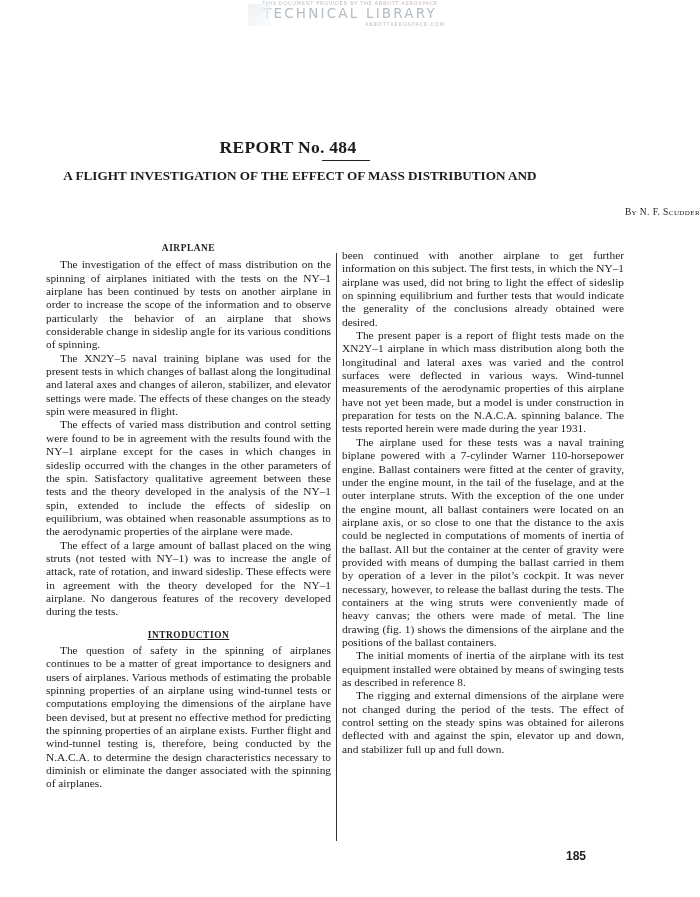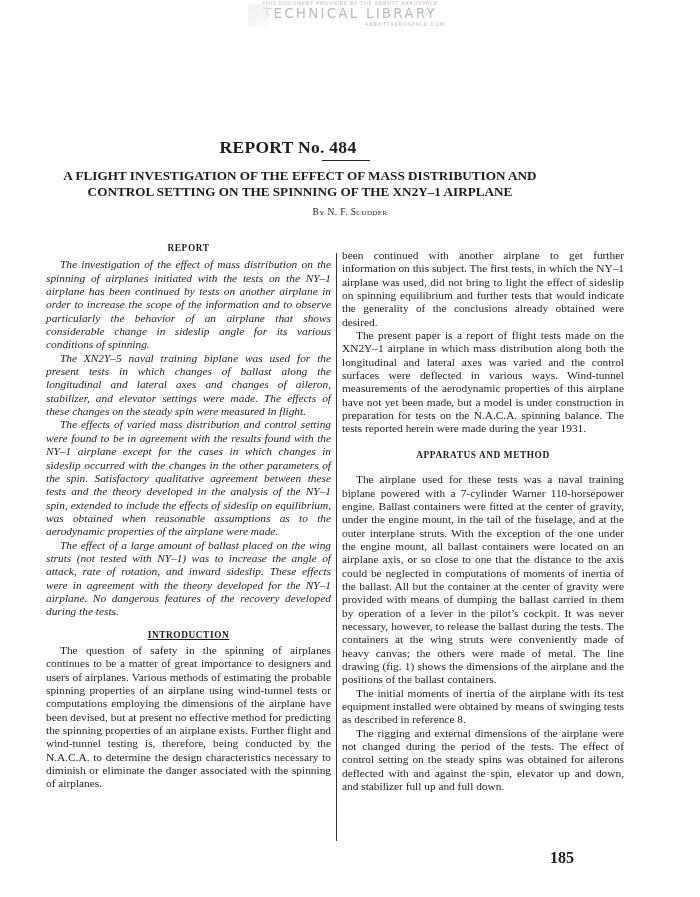--- a/index.html
+++ b/index.html
@@ -12,75 +12,73 @@
   .wm-main { font-size: 13.5px; letter-spacing: 2.2px; margin-top: 1px; }
   .wm-url { font-size: 5px; letter-spacing: 0.9px; margin-top: 1px; padding-left: 110px; }
   .wm-box { position: absolute; left: 248px; top: 4px; width: 22px; height: 22px;
             background: linear-gradient(135deg,#e7edf2,#f7f9fb); opacity: .7; }
 
   .report-no { position: absolute; top: 137px; left: 0; width: 576px; text-align: center;
                font-family: "Liberation Serif", serif; font-weight: bold; font-size: 17.5px; letter-spacing: 0.3px; }
   .rule { position: absolute; top: 160px; left: 322px; width: 48px; height: 1px; background: #222; }
   .title { position: absolute; top: 168px; left: 0; width: 600px; text-align: center;
            font-family: "Liberation Serif", serif; font-weight: bold; font-size: 13.2px; line-height: 16px; }
-  .byline { position: absolute; top: 207px; left: 0; width: 700px; text-align: center;
+  .byline { position: absolute; top: 207px; left: 0; width: 700px; text-align: right;
             font-family: "Liberation Serif", serif; font-size: 9.5px; font-variant: small-caps; letter-spacing: 0.4px; }
 
   .col { position: absolute; top: 242px; font-family: "Liberation Serif", serif;
          font-size: 11.35px; line-height: 13.35px; text-align: justify; }
   .col-left { left: 46px; width: 285px; }
   .col-right { left: 342px; width: 282px; top: 249px; }
   .divider { position: absolute; left: 336px; top: 253px; width: 1px; height: 588px; background: #333; }
 
   .heading { text-align: center; font-weight: bold; font-size: 9.3px; letter-spacing: 0.6px;
              margin: 0 0 3px 0; text-indent: 0; }
-  .summary p { font-style: italic; }
+  .summary p { }
   p { margin: 0; text-indent: 14px; }
   .col-right .heading { margin: 13px 0 11px 0; }
   .col-left .intro-h { margin-top: 10px; margin-bottom: 2px; text-decoration: underline; }
-  .page-num { position: absolute; top: 849px; left: 550px; font-family: Liberation Serif, serif;
-              font-weight: bold; font-size: 16px; }
+  .page-num { position: absolute; top: 849px; left: 566px; font-family: Liberation Sans, sans-serif;
+              font-weight: bold; font-size: 12px; }
 </style>
 </head>
 <body>
 
 <div class="watermark">
   <div class="wm-top">
     <span>This document provided by the</span>
     <span class="wm-brand">Abbott Aerospace</span>
   </div>
   <div class="wm-main">TECHNICAL LIBRARY</div>
   <div class="wm-url">ABBOTTAEROSPACE.COM</div>
 </div>
 <div class="wm-box"></div>
 
 <div class="report-no">REPORT No. 484</div>
 <div class="rule"></div>
 <div class="title">
   <div>A FLIGHT INVESTIGATION OF THE EFFECT OF MASS DISTRIBUTION AND</div>
-  <div>CONTROL SETTING ON THE SPINNING OF THE XN2Y–1 AIRPLANE</div>
 </div>
 <div class="byline">By N. F. Scudder</div>
 
 <div class="col col-left">
   <div class="summary">
-    <div class="heading">REPORT</div>
+    <div class="heading">AIRPLANE</div>
     <p>The investigation of the effect of mass distribution on the spinning of airplanes initiated with the tests on the NY–1 airplane has been continued by tests on another airplane in order to increase the scope of the information and to observe particularly the behavior of an airplane that shows considerable change in sideslip angle for its various conditions of spinning.</p>
     <p>The XN2Y–5 naval training biplane was used for the present tests in which changes of ballast along the longitudinal and lateral axes and changes of aileron, stabilizer, and elevator settings were made. The effects of these changes on the steady spin were measured in flight.</p>
     <p>The effects of varied mass distribution and control setting were found to be in agreement with the results found with the NY–1 airplane except for the cases in which changes in sideslip occurred with the changes in the other parameters of the spin. Satisfactory qualitative agreement between these tests and the theory developed in the analysis of the NY–1 spin, extended to include the effects of sideslip on equilibrium, was obtained when reasonable assumptions as to the aerodynamic properties of the airplane were made.</p>
     <p>The effect of a large amount of ballast placed on the wing struts (not tested with NY–1) was to increase the angle of attack, rate of rotation, and inward sideslip. These effects were in agreement with the theory developed for the NY–1 airplane. No dangerous features of the recovery developed during the tests.</p>
   </div>
   <div class="heading intro-h">INTRODUCTION</div>
   <p>The question of safety in the spinning of airplanes continues to be a matter of great importance to designers and users of airplanes. Various methods of estimating the probable spinning properties of an airplane using wind-tunnel tests or computations employing the dimensions of the airplane have been devised, but at present no effective method for predicting the spinning properties of an airplane exists. Further flight and wind-tunnel testing is, therefore, being conducted by the N.A.C.A. to determine the design characteristics necessary to diminish or eliminate the danger associated with the spinning of airplanes.</p>
 </div>
 
 <div class="divider"></div>
 
 <div class="col col-right">
   <p style="text-indent:0">been continued with another airplane to get further information on this subject. The first tests, in which the NY–1 airplane was used, did not bring to light the effect of sideslip on spinning equilibrium and further tests that would indicate the generality of the conclusions already obtained were desired.</p>
   <p>The present paper is a report of flight tests made on the XN2Y–1 airplane in which mass distribution along both the longitudinal and lateral axes was varied and the control surfaces were deflected in various ways. Wind-tunnel measurements of the aerodynamic properties of this airplane have not yet been made, but a model is under construction in preparation for tests on the N.A.C.A. spinning balance. The tests reported herein were made during the year 1931.</p>
-  <div class="heading">APPARATUS AND METHOD</div>
   <p>The airplane used for these tests was a naval training biplane powered with a 7-cylinder Warner 110-horsepower engine. Ballast containers were fitted at the center of gravity, under the engine mount, in the tail of the fuselage, and at the outer interplane struts. With the exception of the one under the engine mount, all ballast containers were located on an airplane axis, or so close to one that the distance to the axis could be neglected in computations of moments of inertia of the ballast. All but the container at the center of gravity were provided with means of dumping the ballast carried in them by operation of a lever in the pilot’s cockpit. It was never necessary, however, to release the ballast during the tests. The containers at the wing struts were conveniently made of heavy canvas; the others were made of metal. The line drawing (fig. 1) shows the dimensions of the airplane and the positions of the ballast containers.</p>
   <p>The initial moments of inertia of the airplane with its test equipment installed were obtained by means of swinging tests as described in reference 8.</p>
   <p>The rigging and external dimensions of the airplane were not changed during the period of the tests. The effect of control setting on the steady spins was obtained for ailerons deflected with and against the spin, elevator up and down, and stabilizer full up and full down.</p>
 </div>
 
 <div class="page-num">185</div>
 
 </body></html>

